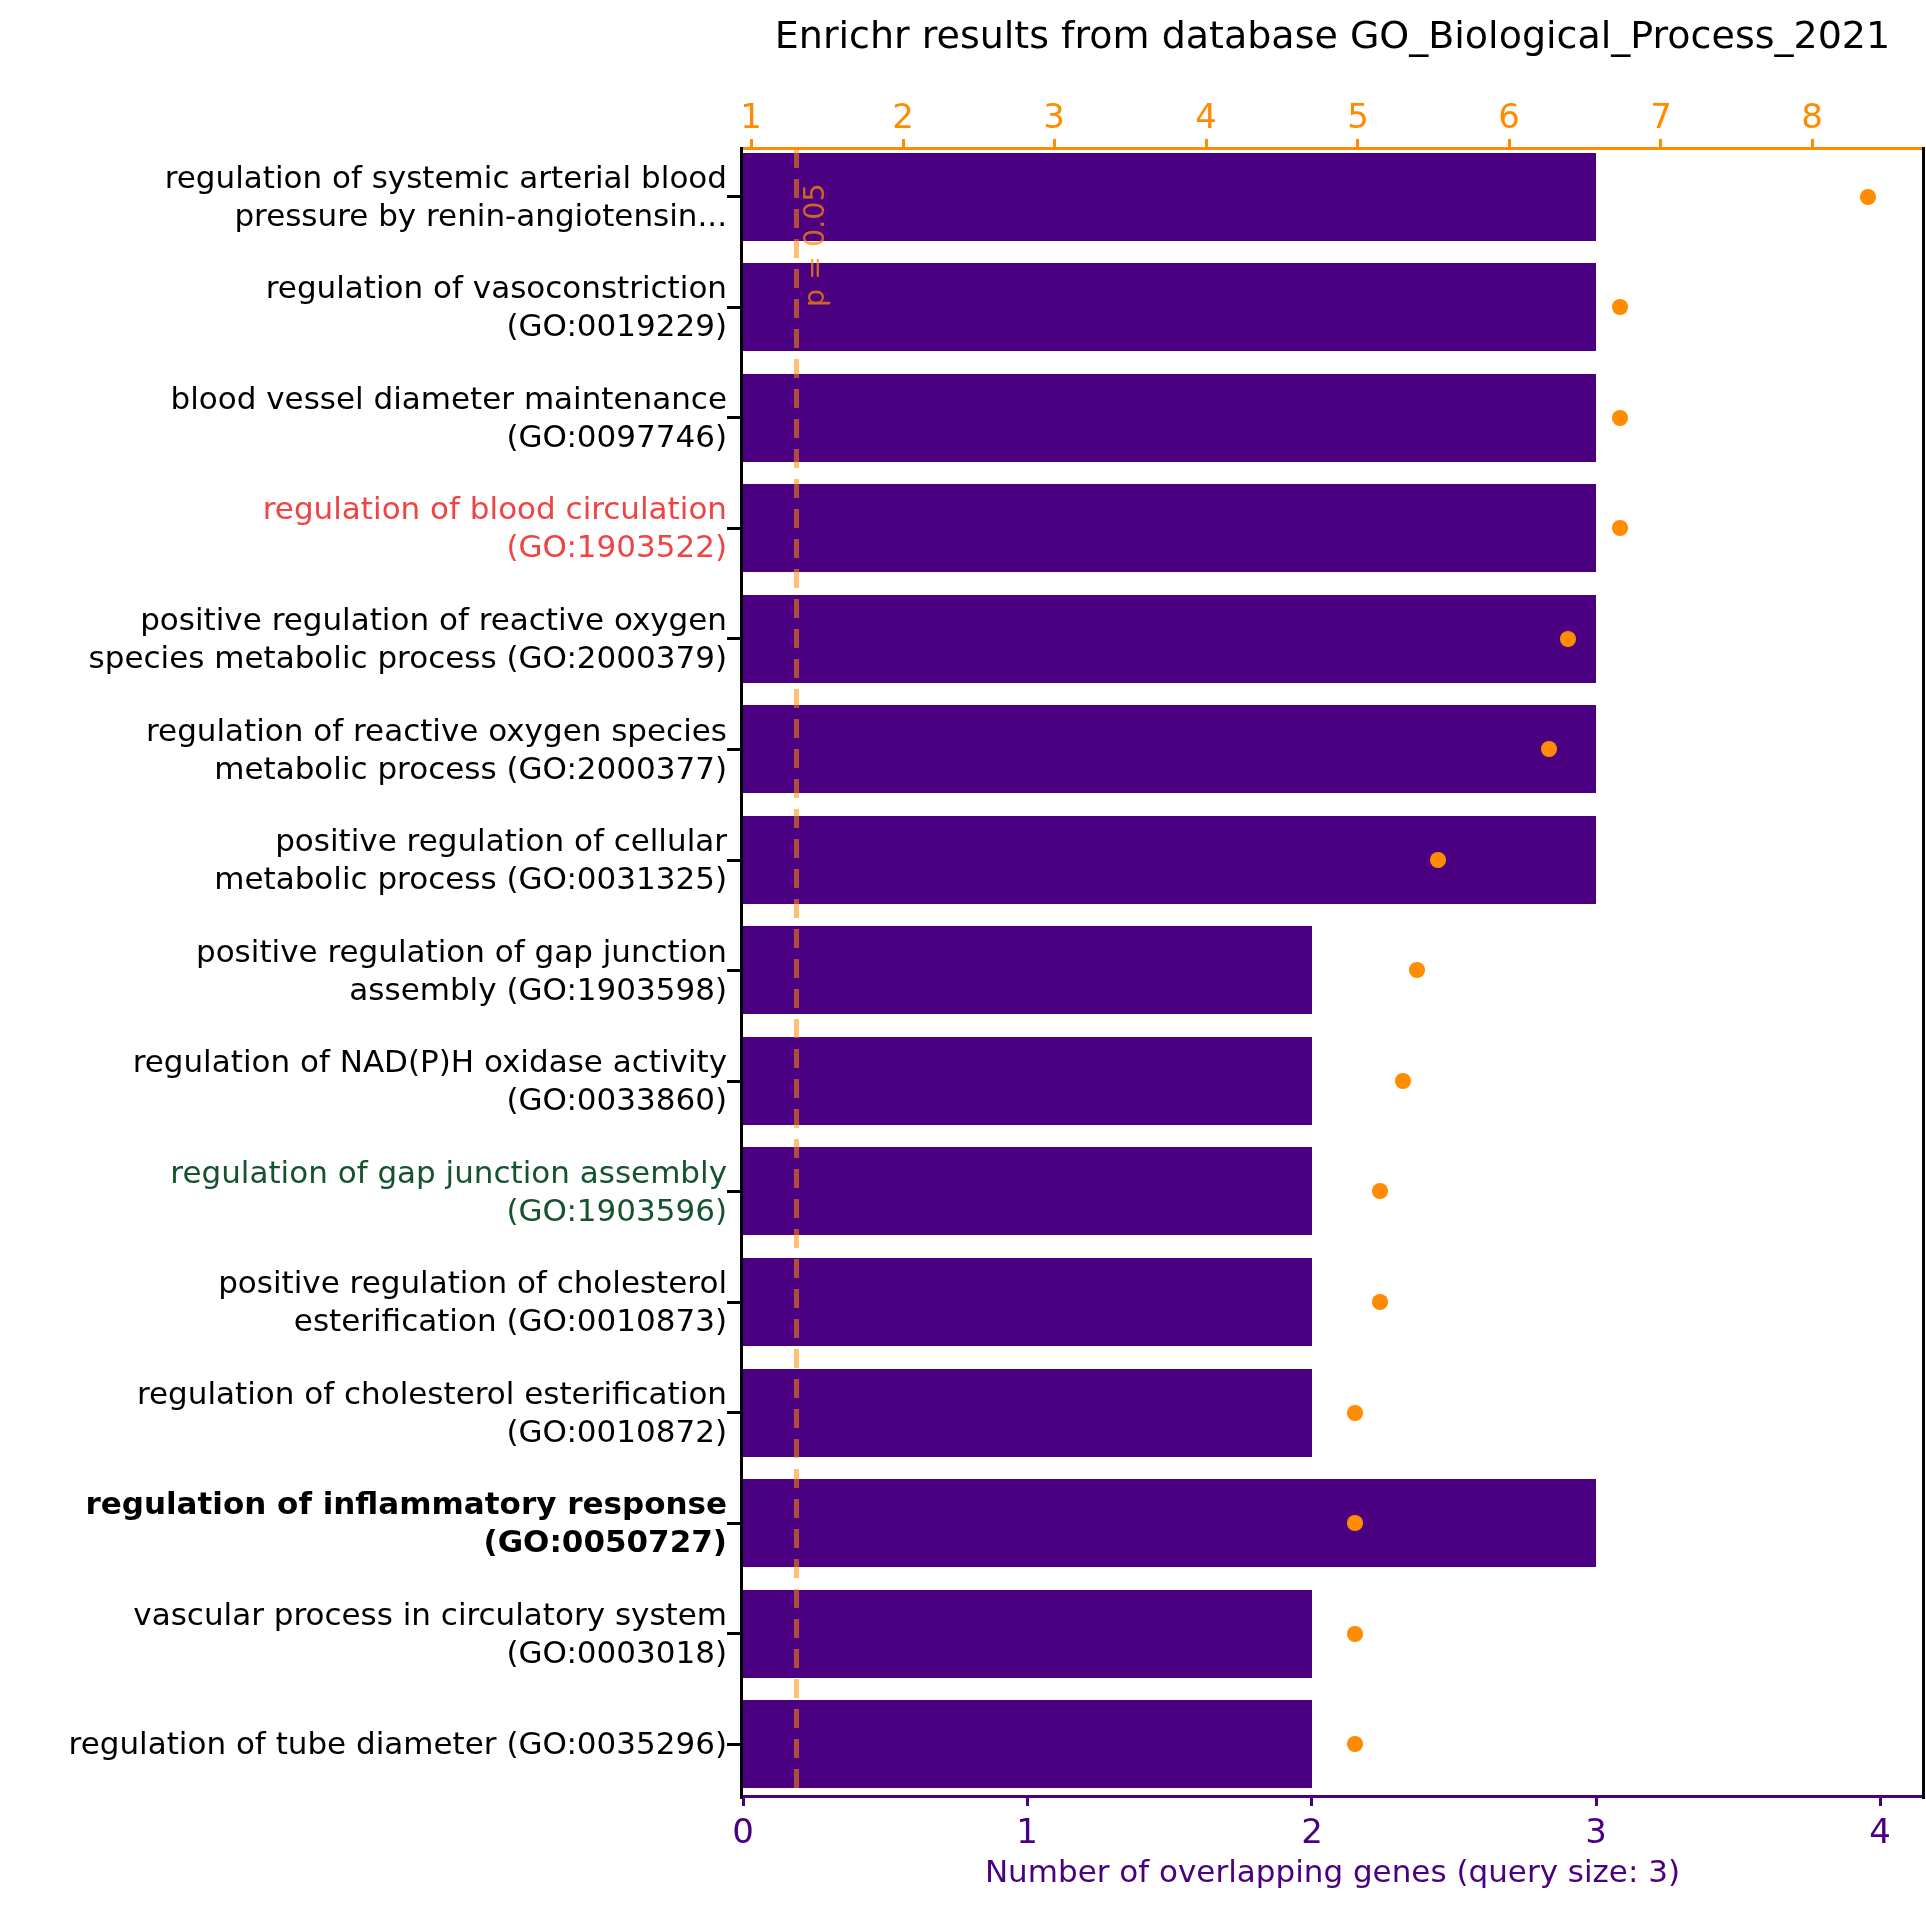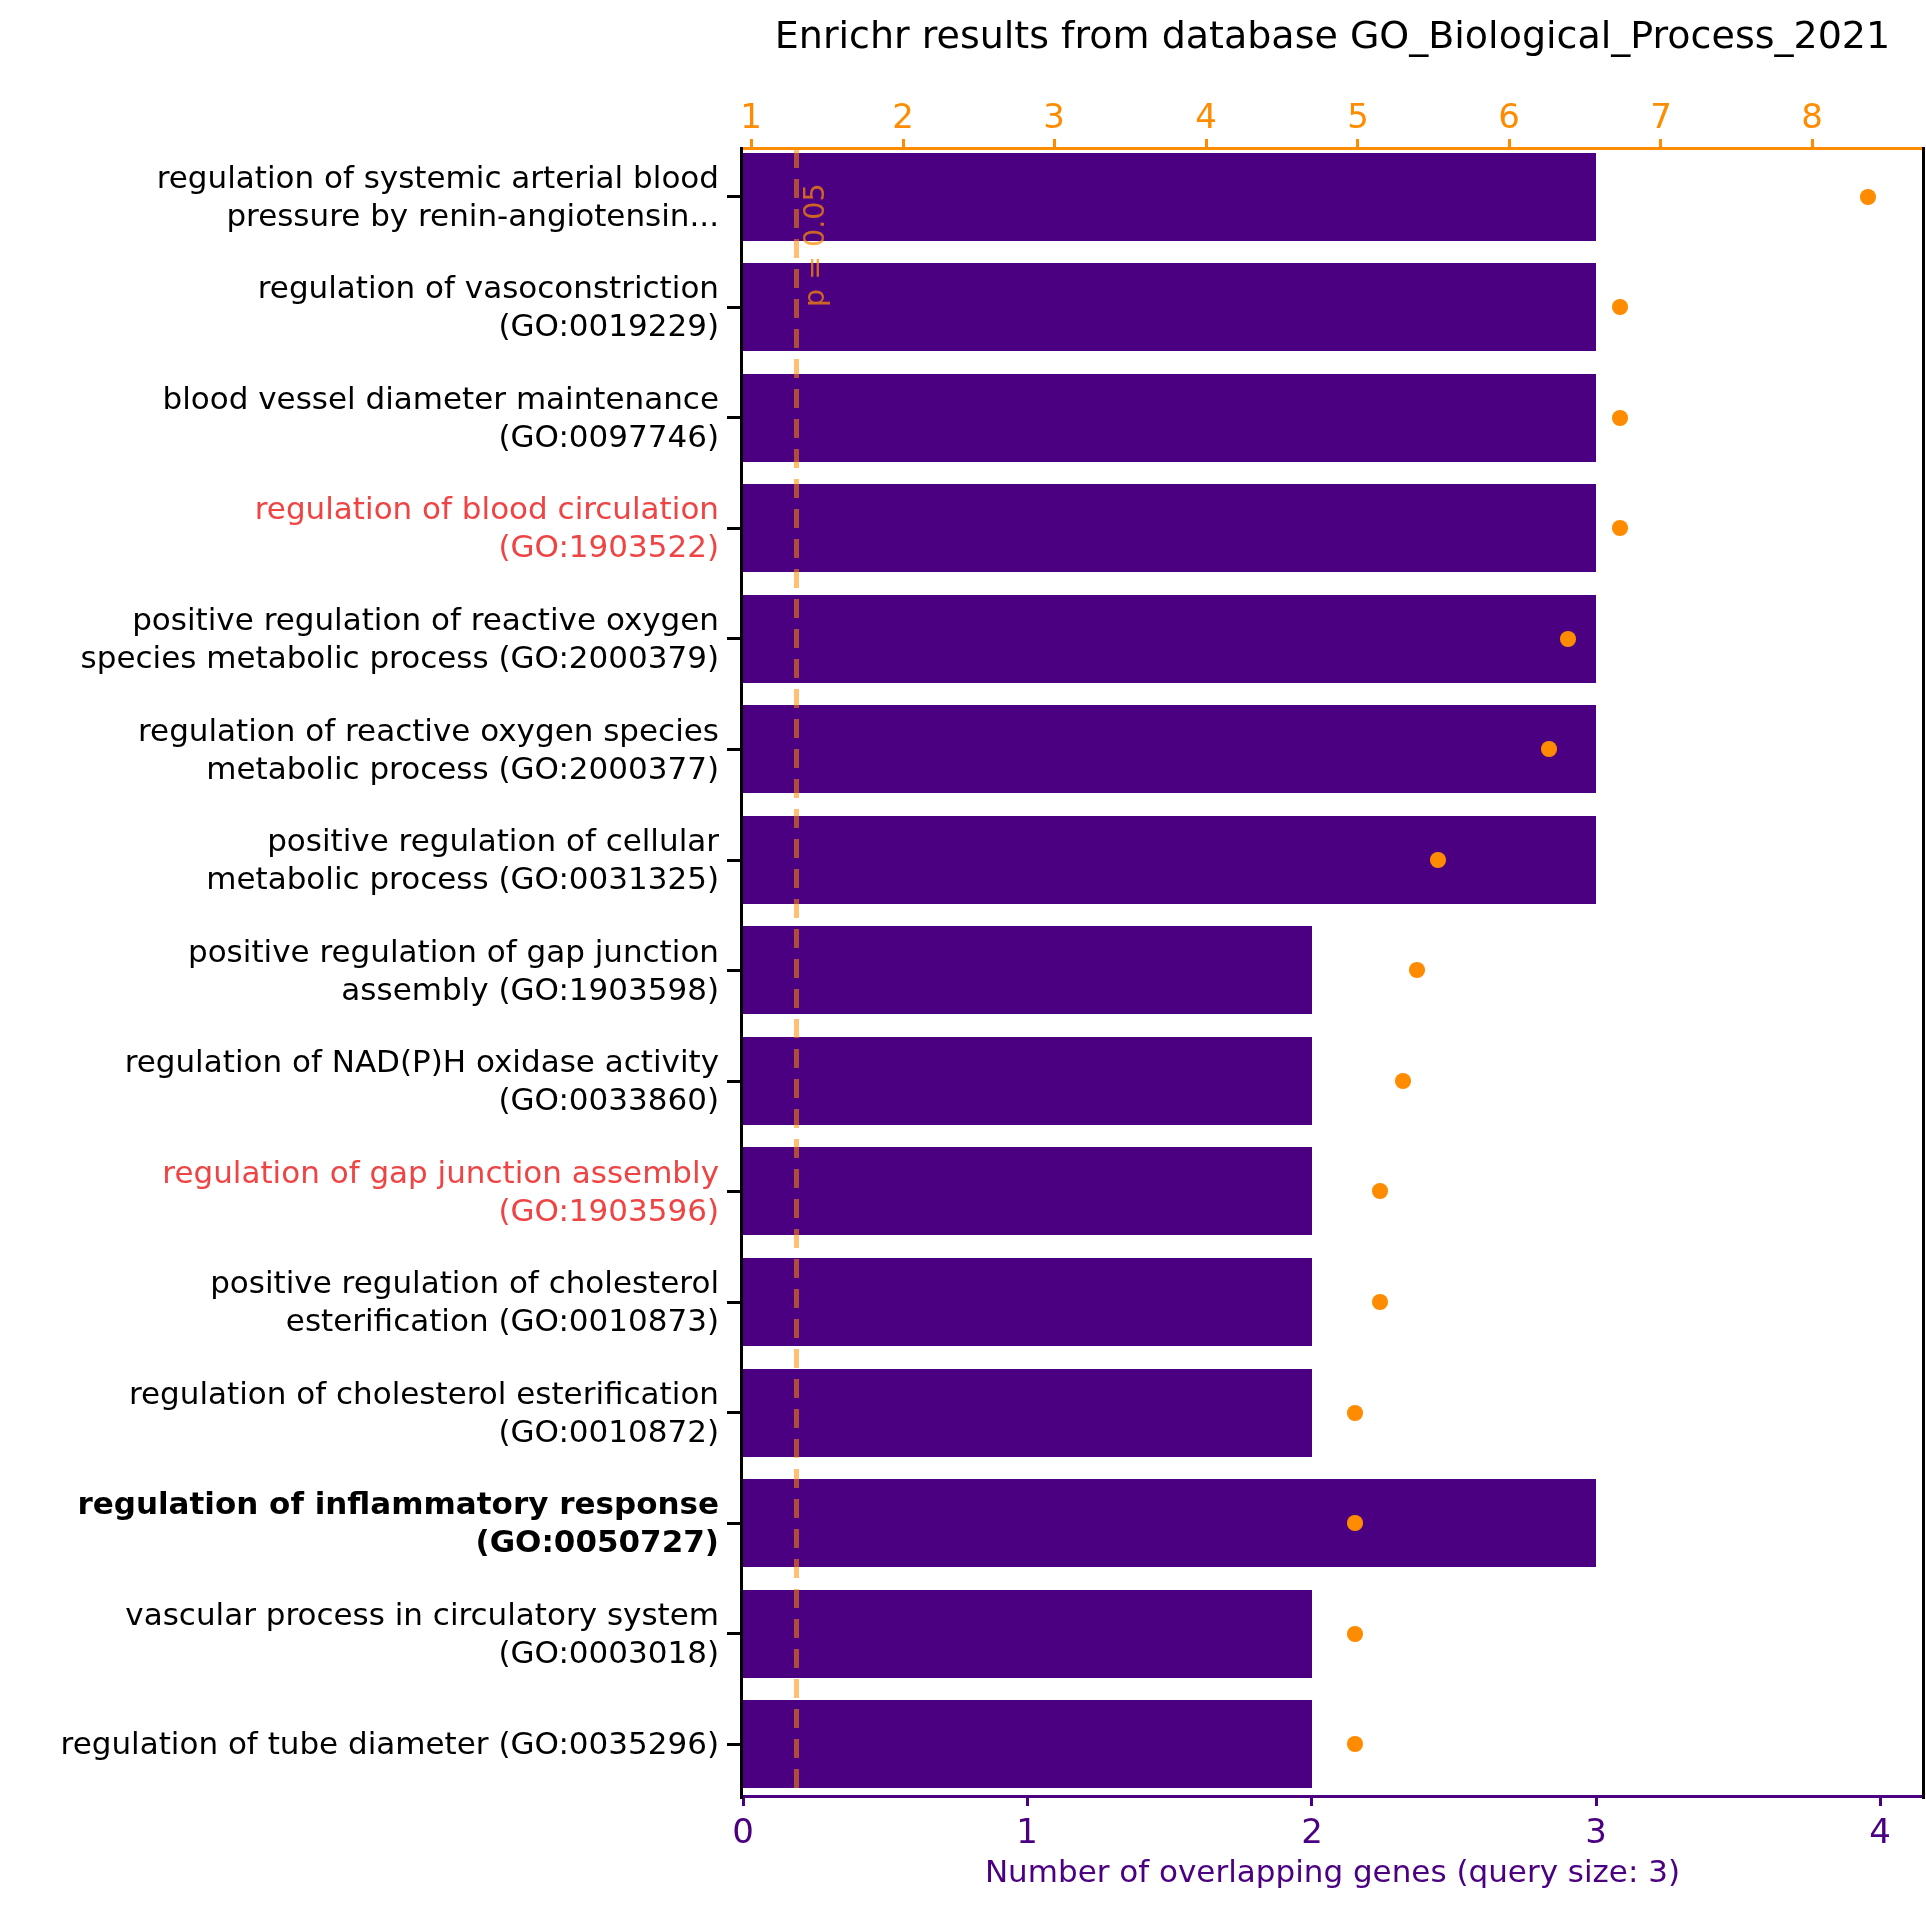--- a/index.html
+++ b/index.html
@@ -24,21 +24,21 @@
     position:absolute;left:728px;top:1853px;width:1179px;
     text-align:center;font-size:31px;
   }
   .plot{position:absolute;left:728px;top:149px;width:1179px;height:1647px;}
   .bar{position:absolute;left:0;}
   .dot{position:absolute;border-radius:50%;}
   .spine{position:absolute;}
   .tickmark{position:absolute;}
   .ticklabel{position:absolute;text-align:center;font-size:34px;line-height:1;}
   .cat-label{
-    position:absolute;left:0;width:704px;height:112px;
+    position:absolute;left:8px;width:704px;height:112px;
     display:flex;align-items:center;justify-content:flex-end;
     text-align:right;font-size:31px;line-height:1.22;color:#000;
     white-space:pre-line;
   }
   .threshold-line{position:absolute;}
   .threshold-label{
     position:absolute;font-size:28.5px;white-space:nowrap;
     transform:rotate(-90deg);transform-origin:0 0;line-height:1.1;
   }
 </style>
@@ -106,21 +106,21 @@
       <div class="tickmark" style="left: 712px; width: 15.6px; height: 2.6px; top: 748px; background: rgb(0, 0, 0);"></div>
       <div class="cat-label" style="top: 804px; color: rgb(0, 0, 0);">positive regulation of cellular
 metabolic process (GO:0031325)</div>
       <div class="tickmark" style="left: 712px; width: 15.6px; height: 2.6px; top: 859px; background: rgb(0, 0, 0);"></div>
       <div class="cat-label" style="top: 915px; color: rgb(0, 0, 0);">positive regulation of gap junction
 assembly (GO:1903598)</div>
       <div class="tickmark" style="left: 712px; width: 15.6px; height: 2.6px; top: 969px; background: rgb(0, 0, 0);"></div>
       <div class="cat-label" style="top: 1025px; color: rgb(0, 0, 0);">regulation of NAD(P)H oxidase activity
 (GO:0033860)</div>
       <div class="tickmark" style="left: 712px; width: 15.6px; height: 2.6px; top: 1080px; background: rgb(0, 0, 0);"></div>
-      <div class="cat-label" style="top: 1136px; color: #ef4444;">regulation of gap junction assembly
+      <div class="cat-label" style="top: 1136px; color: #14532d;">regulation of gap junction assembly
 (GO:1903596)</div>
       <div class="tickmark" style="left: 712px; width: 15.6px; height: 2.6px; top: 1190px; background: rgb(0, 0, 0);"></div>
       <div class="cat-label" style="top: 1246px; color: rgb(0, 0, 0);">positive regulation of cholesterol
 esterification (GO:0010873)</div>
       <div class="tickmark" style="left: 712px; width: 15.6px; height: 2.6px; top: 1301px; background: rgb(0, 0, 0);"></div>
       <div class="cat-label" style="top: 1357px; color: rgb(0, 0, 0);">regulation of cholesterol esterification
 (GO:0010872)</div>
       <div class="tickmark" style="left: 712px; width: 15.6px; height: 2.6px; top: 1411px; background: rgb(0, 0, 0);"></div>
       <div class="cat-label" style="top: 1467px; color: rgb(0, 0, 0); font-weight: bold;">regulation of inflammatory response
 (GO:0050727)</div>

